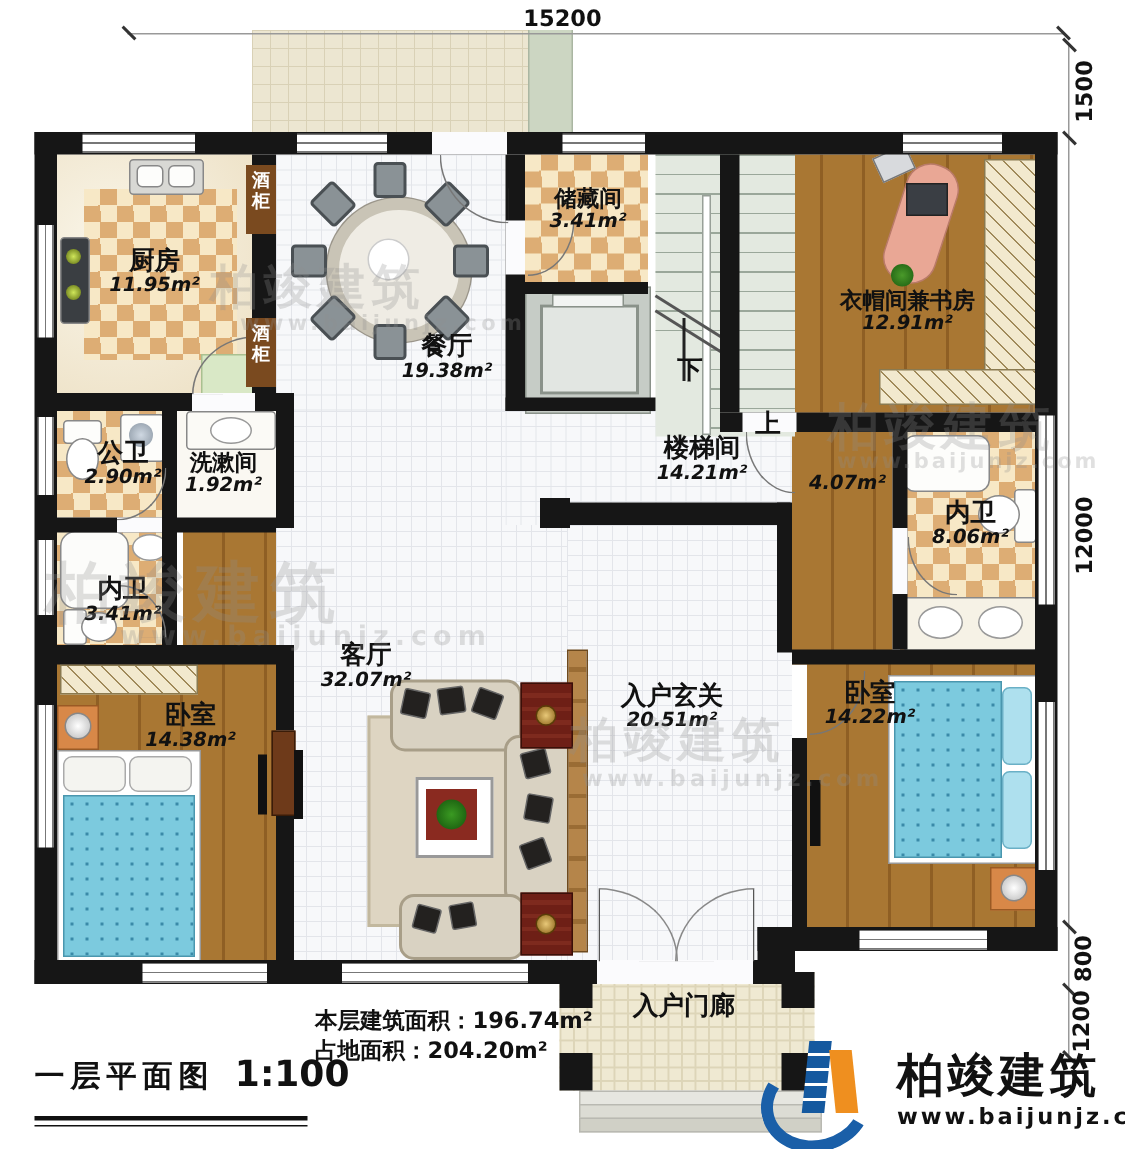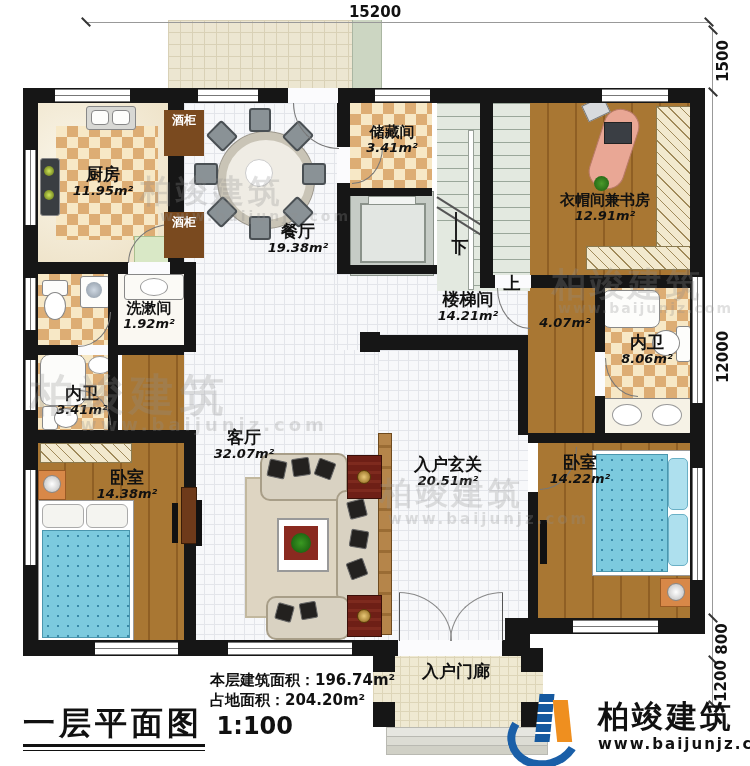--- a/index.html
+++ b/index.html
@@ -25,21 +25,21 @@
   .fix{position:absolute;background:#fdfdfb;border:1px solid #888;z-index:6;border-radius:3px;}
   .sofa{position:absolute;background:#d9d2c2;border:2px solid #a89e88;border-radius:10px;z-index:6;}
   .pillow{position:absolute;background:#23211f;border:1px solid #666;z-index:7;border-radius:2px;}
   .arc{position:absolute;border:0 solid #777;z-index:13;}
   .chair{position:absolute;width:18px;height:20px;background:#8a9296;border:2px solid #4a5054;border-radius:3px;z-index:6;}
   .wm{position:absolute;color:#8f8f8f;opacity:.27;font-weight:bold;z-index:40;white-space:nowrap;}
   .dimtxt{position:absolute;color:#111;font-weight:bold;font-size:15px;z-index:50;}
   .dimline{position:absolute;background:#999;z-index:49;}
   .tick{position:absolute;width:12px;height:2px;background:#333;transform:rotate(45deg);z-index:50;}
   .vdim{transform:rotate(-90deg);transform-origin:center;}
-  .cab{position:absolute;background:#7a4a1f;color:#fff;z-index:14;font-size:12px;font-weight:bold;width:40px;line-height:1.15;word-break:break-all;text-align:center;padding-top:4px;}
+  .cab{position:absolute;background:#7a4a1f;color:#fff;z-index:14;font-size:12px;font-weight:bold;width:20px;line-height:1.15;word-break:break-all;text-align:center;padding-top:4px;}
   .redcab{position:absolute;background:#6e1f16 repeating-linear-gradient(0deg,#6e1f16 0 6px,#7e2a1e 6px 9px);border:1px solid #3a0f08;z-index:7;}
   .knob{position:absolute;width:12px;height:12px;border-radius:50%;background:radial-gradient(#e8c878,#8a6218);border:1px solid #5a3c08;z-index:8;}
   .statline{font-size:15px;font-weight:bold;color:#111;line-height:20px;white-space:nowrap;}
 </style>
 </head>
 <body>
 
 <div id="plan">
 
   <div class="terr" style="left:168px;top:20px;width:184px;height:68px;"></div>
@@ -248,20 +248,24 @@
     <div class="rname">楼梯间</div>
     <div class="rarea">14.21m²</div>
   </div>
   <div class="rlabel" style="left:545px;top:192px;width:120px;">
     <div class="rname sm">衣帽间兼书房</div>
     <div class="rarea">12.91m²</div>
   </div>
   <div class="rlabel" style="left:533px;top:316px;width:64px;">
     <div class="rarea">4.07m²</div>
   </div>
+  <div class="rlabel" style="left:44px;top:293px;width:76px;">
+    <div class="rname">公卫</div>
+    <div class="rarea">2.90m²</div>
+  </div>
   <div class="rlabel" style="left:113px;top:300px;width:72px;">
     <div class="rname sm">洗漱间</div>
     <div class="rarea">1.92m²</div>
   </div>
   <div class="rlabel" style="left:50px;top:384px;width:64px;">
     <div class="rname">内卫</div>
     <div class="rarea">3.41m²</div>
   </div>
   <div class="rlabel" style="left:88px;top:468px;width:78px;">
     <div class="rname">卧室</div>
@@ -307,21 +311,21 @@
   <div class="tick" style="left:707px;top:91px;"></div>
   <div class="tick" style="left:707px;top:617px;"></div>
   <div class="tick" style="left:707px;top:659px;"></div>
   <div class="tick" style="left:707px;top:704px;"></div>
   <div class="dimtxt vdim" style="left:700px;top:52px;width:46px;text-align:center;">1500</div>
   <div class="dimtxt vdim" style="left:694px;top:348px;width:58px;text-align:center;">12000</div>
   <div class="dimtxt vdim" style="left:702px;top:630px;width:40px;text-align:center;">800</div>
   <div class="dimtxt vdim" style="left:698px;top:672px;width:46px;text-align:center;">1200</div>
 
   <div class="abs" style="left:23px;top:702px;z-index:50;color:#111;font-weight:bold;">
-    <span style="font-size:32px;letter-spacing:4px;">一层平面图</span>
+    <span style="font-size:20px;letter-spacing:4px;">一层平面图</span>
     <span style="font-size:24px;margin-left:8px;margin-top:47px;">1:100</span>
   </div>
   <div class="abs" style="left:23px;top:744px;width:182px;height:3px;background:#111;z-index:50;"></div>
   <div class="abs" style="left:23px;top:750px;width:182px;height:1px;background:#111;z-index:50;"></div>
 
   <div class="abs" style="left:210px;top:670px;z-index:50;">
     <div class="statline">本层建筑面积：196.74m²</div>
     <div class="statline">占地面积：204.20m²</div>
   </div>
 

